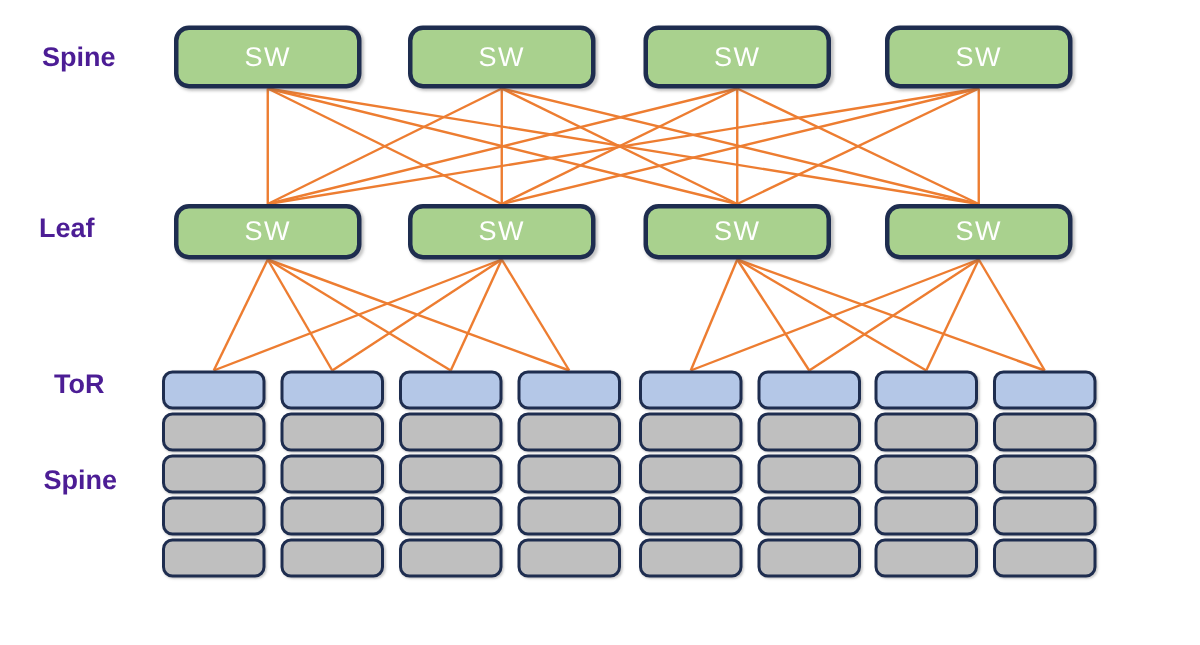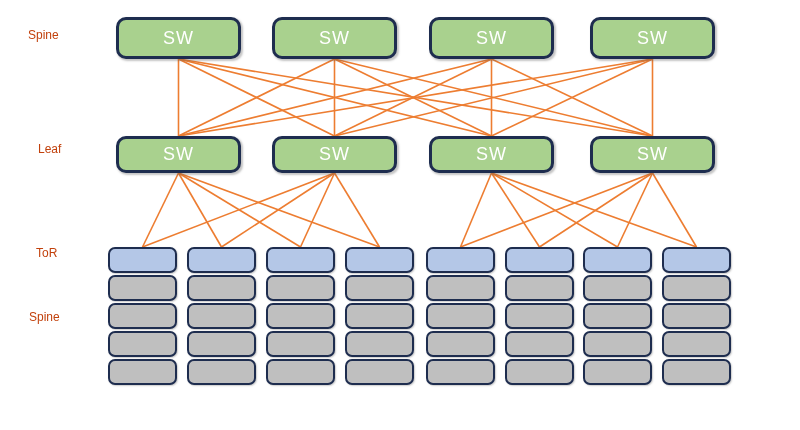--- a/index.html
+++ b/index.html
@@ -2,25 +2,25 @@
 <html style="--c-switch: #a9d18e; --c-tor: #b4c7e7; --c-server: #bfbfbf; --c-border: #1e2d4f; --c-swtext: #ffffff;"><head>
 <meta charset="utf-8">
 <style>
   html,body{margin:0;padding:0;background:#ffffff;}
   .stage{
     position:relative;width:800px;height:430px;background:#ffffff;overflow:hidden;
     font-family:"Liberation Sans","DejaVu Sans",sans-serif;
   }
   #links-svg{position:absolute;left:0;top:0;}
   .lbl{
-    position:absolute;font-weight:normal;font-size:12px;color:#c2410c;
+    position:absolute;font-weight:bold;font-size:18px;color:#4c1d95;
     white-space:nowrap;line-height:1;
   }
   #lbl-spine{left:28px;top:29px;}
-  #lbl-leaf{left:38px;top:143px;}
+  #lbl-leaf{left:26px;top:143px;}
   #lbl-tor{left:36px;top:247px;}
   #lbl-server{left:29px;top:311px;}
   .swbox{
     position:absolute;box-sizing:border-box;width:125px;
     background:var(--c-switch,#a9d18e);
     border:3px solid var(--c-border,#1e2d4f);
     border-radius:10px;
     display:flex;align-items:center;justify-content:center;
     color:var(--c-swtext,#ffffff);font-size:18px;font-weight:400;letter-spacing:1px;
     box-shadow:1.5px 1.5px 2px rgba(90,90,90,0.35);

